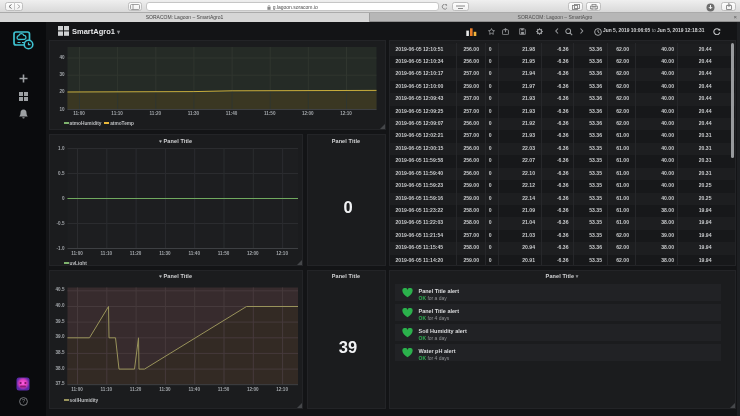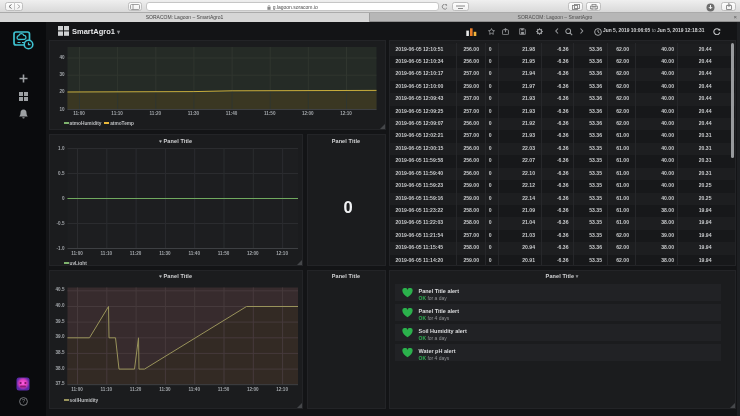--- a/index.html
+++ b/index.html
@@ -532,20 +532,21 @@
   <div class="xlab" style="left:134.7px;top:117.5px">11:40</div>
   <div class="xlab" style="left:164px;top:117.5px">11:50</div>
   <div class="xlab" style="left:193.3px;top:117.5px">12:00</div>
   <div class="xlab" style="left:222.6px;top:117.5px">12:10</div>
   <div class="leg" style="left:14px;top:127px"><span class="dash" style="background:#99935b"></span>soilHumidity</div>
   <div class="rsz"></div>
  </div>
 
  <div class="panel" style="left:306.5px;top:247.5px;width:79px;height:139px">
   <div class="ptitle">Panel Title</div>
+  <div class="bign" style="top:67px">39</div>
  </div>
 
  <div class="panel" style="left:388.5px;top:247.5px;width:347px;height:139px">
   <div class="ptitle">Panel Title <span style="color:#8e9194;font-size:5px">▾</span></div>
   <div class="arow" style="top:13px">
    <svg class="abs" style="left:7px;top:4.5px" width="11" height="10" viewBox="0 0 11 10">
             <path d="M5.5 9.3 C2.5 7 0.4 5 0.4 2.9 A2.5 2.5 0 0 1 5.5 2 A2.5 2.5 0 0 1 10.6 2.9 C10.6 5 8.5 7 5.5 9.3z" fill="#2bb14c"></path>
           </svg>
    <div class="atitle">Panel Title alert</div>
    <div class="asub"><span class="aok">OK</span> for a day</div>

